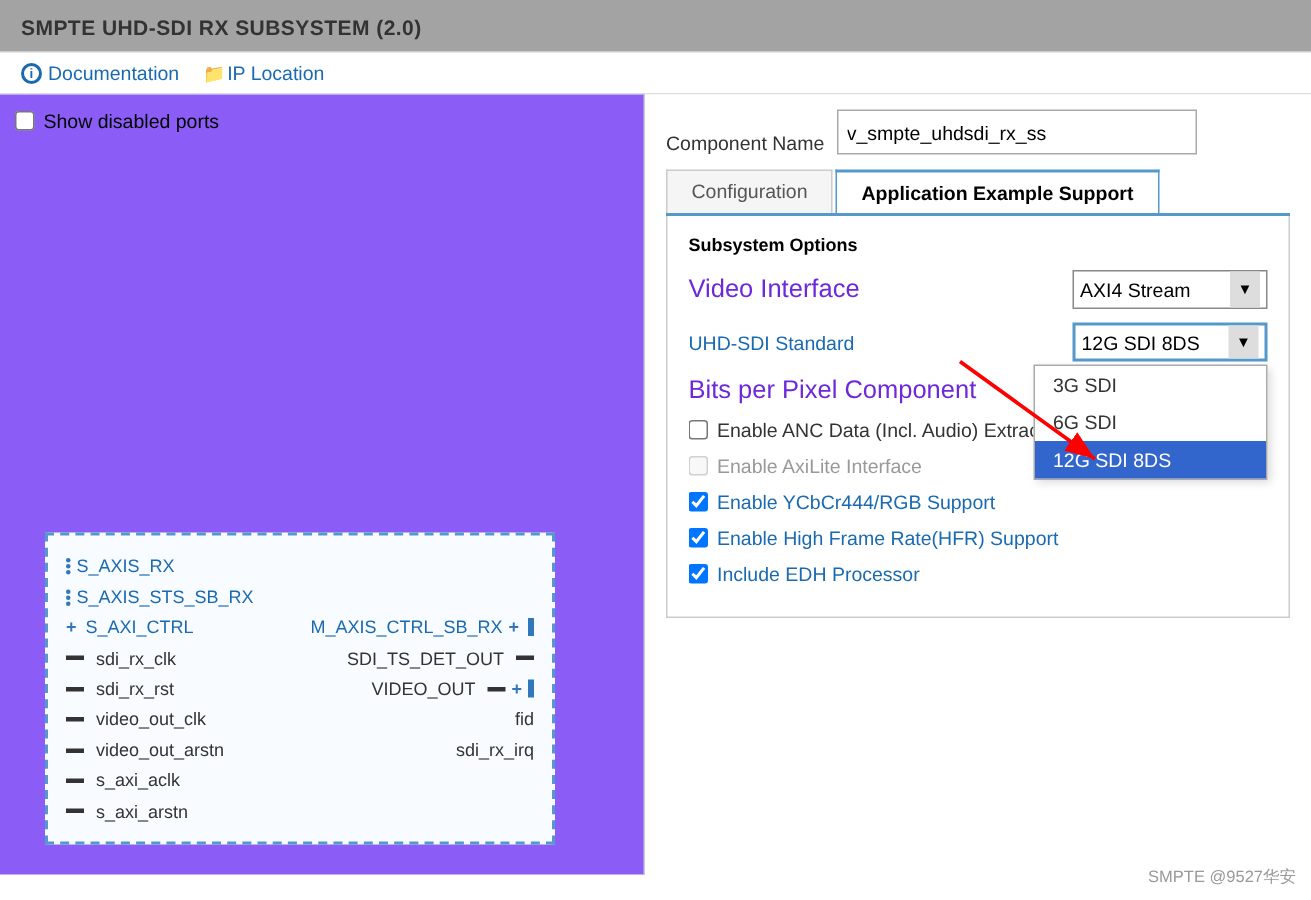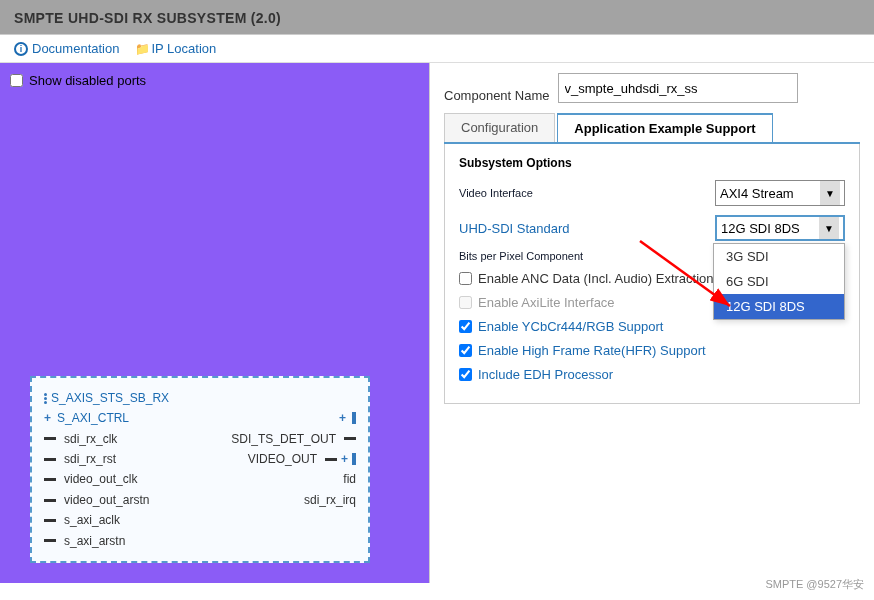--- a/index.html
+++ b/index.html
@@ -204,22 +204,22 @@
       margin-bottom: 10px;
     }
 
     .option-row {
       display: flex;
       align-items: center;
       justify-content: space-between;
       margin-bottom: 9px;
     }
     .option-label {
-      font-size: 11px;
-      color: #0f172a;
+      font-size: 17px;
+      color: #6d28d9;
     }
     .option-label-blue {
       font-size: 13px;
       color: #1a6ab1;
     }
     .option-select {
       display: flex;
       align-items: center;
       border: 1px solid #888;
       height: 26px;
@@ -323,30 +323,42 @@
     </div>
 
     <div class="component-block">
       <div class="port-row">
         <div class="port-left">
           <div class="port-connector-dots">
             <span></span>
               <span></span>
               <span></span>
           </div>
+          <span class="port-label-blue">S_AXIS_RX</span>
+        </div>
+        <div class="port-right"></div>
+      </div>
+      <div class="port-row">
+        <div class="port-left">
+          <div class="port-connector-dots">
+            <span></span>
+              <span></span>
+              <span></span>
+          </div>
           <span class="port-label-blue">S_AXIS_STS_SB_RX</span>
         </div>
         <div class="port-right"></div>
       </div>
       <div class="port-row">
         <div class="port-left">
           <span class="plus-icon">+</span>
           <span class="port-label-blue">S_AXI_CTRL</span>
         </div>
         <div class="port-right">
+          <span class="port-label-blue">M_AXIS_CTRL_SB_RX</span>
           <span class="plus-icon">+</span>
           <div class="port-connector-blue"></div>
         </div>
       </div>
       <div class="port-row">
         <div class="port-left">
           <div class="port-connector" style="width:12px;height:3px;background:#333;margin-right:4px;"></div>
           <span class="port-label">sdi_rx_clk</span>
         </div>
         <div class="port-right">
@@ -422,21 +434,21 @@
         </div>
       </div>
 
       <div class="option-row" style="position:relative;">
         <span class="option-label-blue">UHD-SDI Standard</span>
         <div class="option-select dropdown-active">
           <span>12G SDI 8DS</span>
           <div class="arrow">▼</div>
         </div>
 
-        <div class="dropdown-popup" style="right:0; top:28px; width:132px;">
+        <div class="dropdown-popup" style="right:0; top:28px; width:156px;">
           <div class="dropdown-item">3G SDI</div>
           <div class="dropdown-item">6G SDI</div>
           <div class="dropdown-item selected">12G SDI 8DS</div>
         </div>
       </div>
 
       <div class="option-row">
         <span class="option-label">Bits per Pixel Component</span>
       </div>
 

